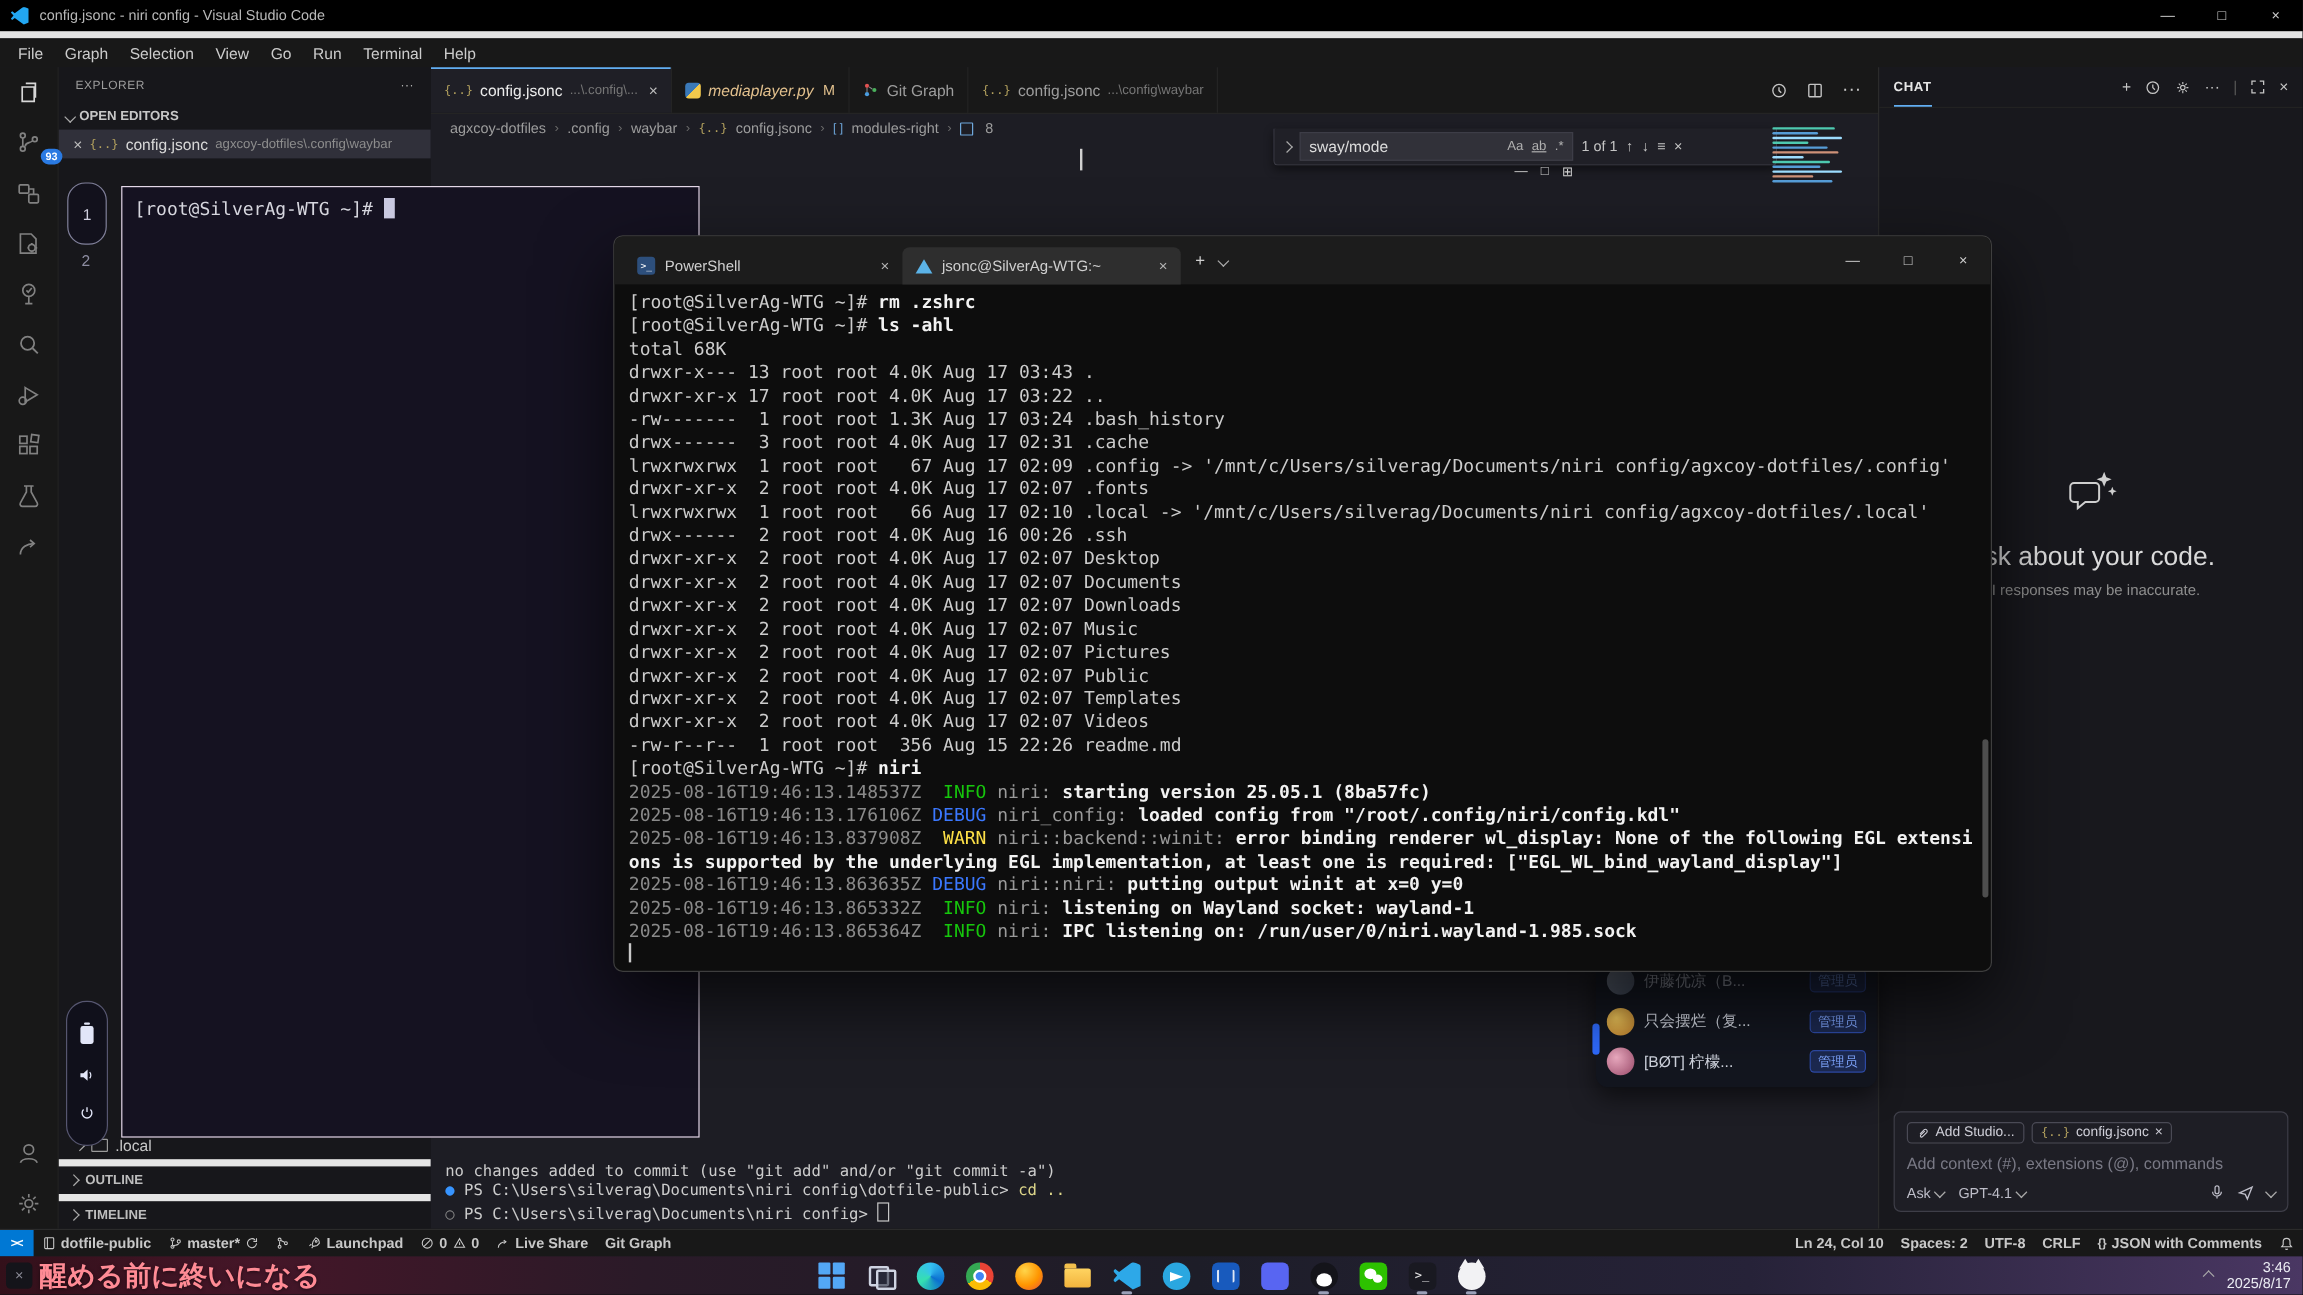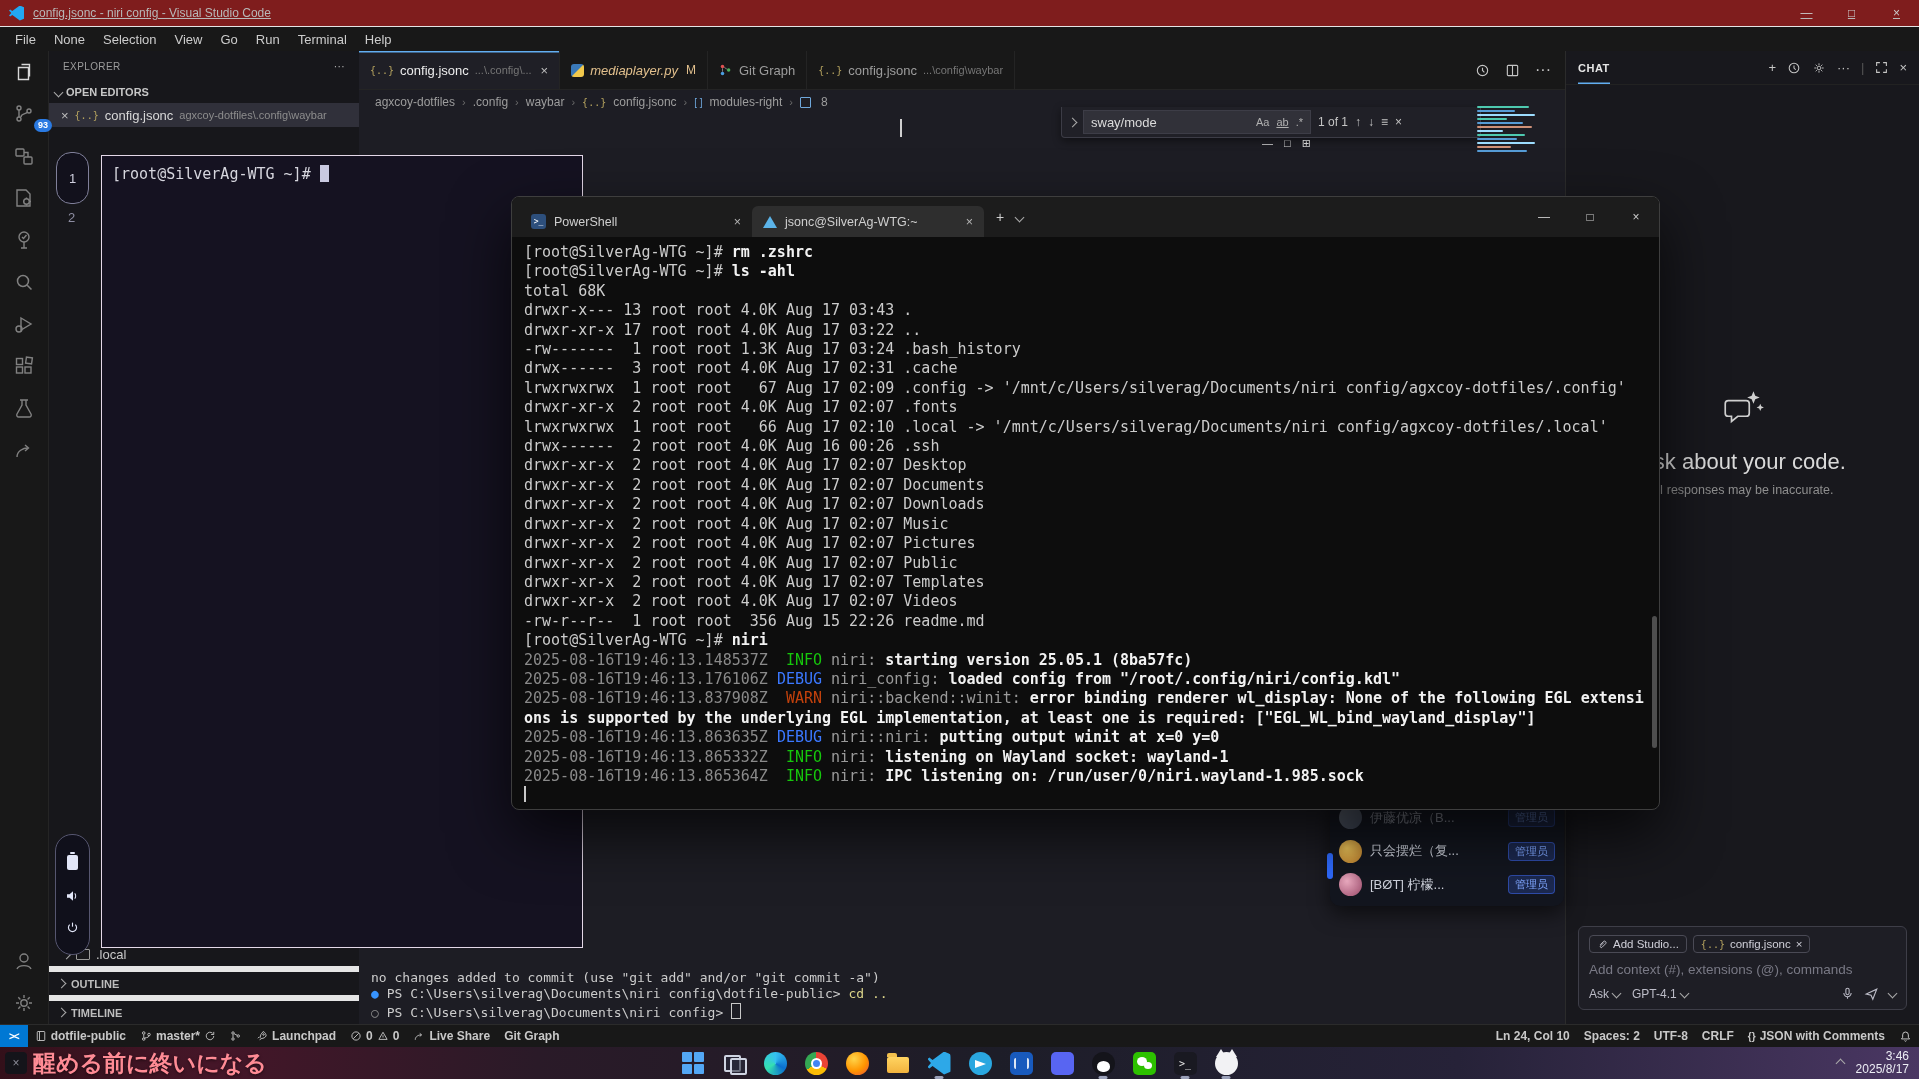--- a/index.html
+++ b/index.html
@@ -3,21 +3,21 @@
 <meta charset="utf-8">
 <style>
   html,body{margin:0;padding:0;background:#000;}
   #root{position:relative;width:1919px;height:1079px;overflow:hidden;
         font-family:"Liberation Sans","DejaVu Sans",sans-serif;background:#1c1c22;}
   .mono{font-family:"DejaVu Sans Mono","Liberation Mono",monospace;}
   svg{display:block}
 
   
   .vsc{position:absolute;left:0;top:0;right:0;bottom:32px;display:flex;flex-direction:column;z-index:1;}
-  .titlebar{height:26px;background:#7f1d1d;border-bottom:1px solid #e5e5e5;display:flex;align-items:center;color:#b8b8b8;font-size:12px;text-decoration:underline;}
+  .titlebar{height:26px;background:#000000;border-bottom:6px solid #e5e5e5;display:flex;align-items:center;color:#b8b8b8;font-size:12px;}
   .vsc-logo{width:15px;height:15px;margin:0 9px 0 9px;background:#22a7f2;
             clip-path:polygon(72% 0,100% 12%,100% 88%,72% 100%,22% 63%,8% 74%,0 67%,15% 50%,0 33%,8% 26%,22% 37%);}
   .win-controls{margin-left:auto;display:flex;height:100%;}
   .wc{width:45px;display:flex;align-items:center;justify-content:center;color:#cccccc;font-size:12px;}
   .menubar{height:24px;background:#181818;display:flex;align-items:center;padding-left:6px;color:#cccccc;font-size:13px;}
   .menu-item{padding:2px 9px;border-radius:4px;}
   .body-row{flex:1;display:flex;min-height:0;}
 
   .activitybar{width:48px;background:#181818;border-right:1px solid #252525;display:flex;flex-direction:column;align-items:center;}
   .ab-item{width:66px;height:42px;display:flex;align-items:center;justify-content:center;color:#818181;position:relative;}
@@ -113,21 +113,21 @@
   .wt-ps-ic{width:15px;height:15px;border-radius:3px;background:#2d4f7c;color:#fff;font-size:8px;display:flex;align-items:center;justify-content:center;font-family:"DejaVu Sans Mono",monospace;}
   .wt-arch{width:0;height:0;border-left:7px solid transparent;border-right:7px solid transparent;border-bottom:12px solid #5bb3e8;}
   .wt-misc{display:flex;align-items:center;gap:12px;margin-left:12px;color:#cfcfcf;font-size:14px;}
   .wt-controls{margin-left:auto;display:flex;height:40px;}
   .wtc{width:46px;display:flex;align-items:center;justify-content:center;color:#cccccc;font-size:12px;}
   .wt-body{flex:1;padding:6px 12px;white-space:pre;font-family:"DejaVu Sans Mono","Liberation Mono",monospace;font-size:15px;line-height:19.4px;position:relative;color:#cccccc;}
   .wt-scroll{position:absolute;right:2px;top:419px;width:5px;height:132px;background:#4e4e4e;border-radius:3px;}
 
   .sg-d{color:#cccccc;} .sg-b{color:#f2f2f2;font-weight:bold;}
   .sg-ts{color:#8a8a8a;} .sg-i{color:#16c60c;} .sg-g{color:#3b78ff;}
-  .sg-w{color:#c2410c;} .sg-m{color:#9a9a9a;} .sg-s{color:#f2f2f2;font-weight:bold;}
+  .sg-w{color:#fde047;} .sg-m{color:#9a9a9a;} .sg-s{color:#f2f2f2;font-weight:bold;}
   .sg-blue{color:#3794ff;} .sg-dim{color:#8a8a8a;} .sg-y{color:#dcd58a;}
   .sg-beam{display:inline-block;width:2px;height:16px;background:#c8c8c8;vertical-align:-2px;overflow:hidden;}
   .sg-cur{display:inline-block;width:8px;height:14px;border:1px solid #c8c8c8;vertical-align:-2px;overflow:hidden;}
 
   
   .qq{position:absolute;left:1330px;top:796px;width:216px;height:104px;z-index:4;background:#13161f;border-radius:10px;box-shadow:0 8px 20px rgba(0,0,0,.55);padding:3px 9px;display:flex;flex-direction:column;justify-content:space-evenly;}
   .qq-accent{position:absolute;left:-3px;top:57px;width:6px;height:26px;background:#2f6bff;border-radius:3px;}
   .qq-row{display:flex;align-items:center;gap:8px;height:30px;}
   .qq-row.dimmed{opacity:.5;}
   .qq-av{width:23px;height:23px;border-radius:50%;flex:none;}
@@ -190,21 +190,21 @@
       <span>config.jsonc - niri config - Visual Studio Code</span>
       <div class="win-controls">
         <div class="wc">—</div>
         <div class="wc">□</div>
         <div class="wc">×</div>
       </div>
     </div>
 
     <div class="menubar">
       <span class="menu-item">File</span>
-      <span class="menu-item">None</span>
+      <span class="menu-item">Graph</span>
       <span class="menu-item">Selection</span>
       <span class="menu-item">View</span>
       <span class="menu-item">Go</span>
       <span class="menu-item">Run</span>
       <span class="menu-item">Terminal</span>
       <span class="menu-item">Help</span>
     </div>
 
     <div class="body-row">
 

